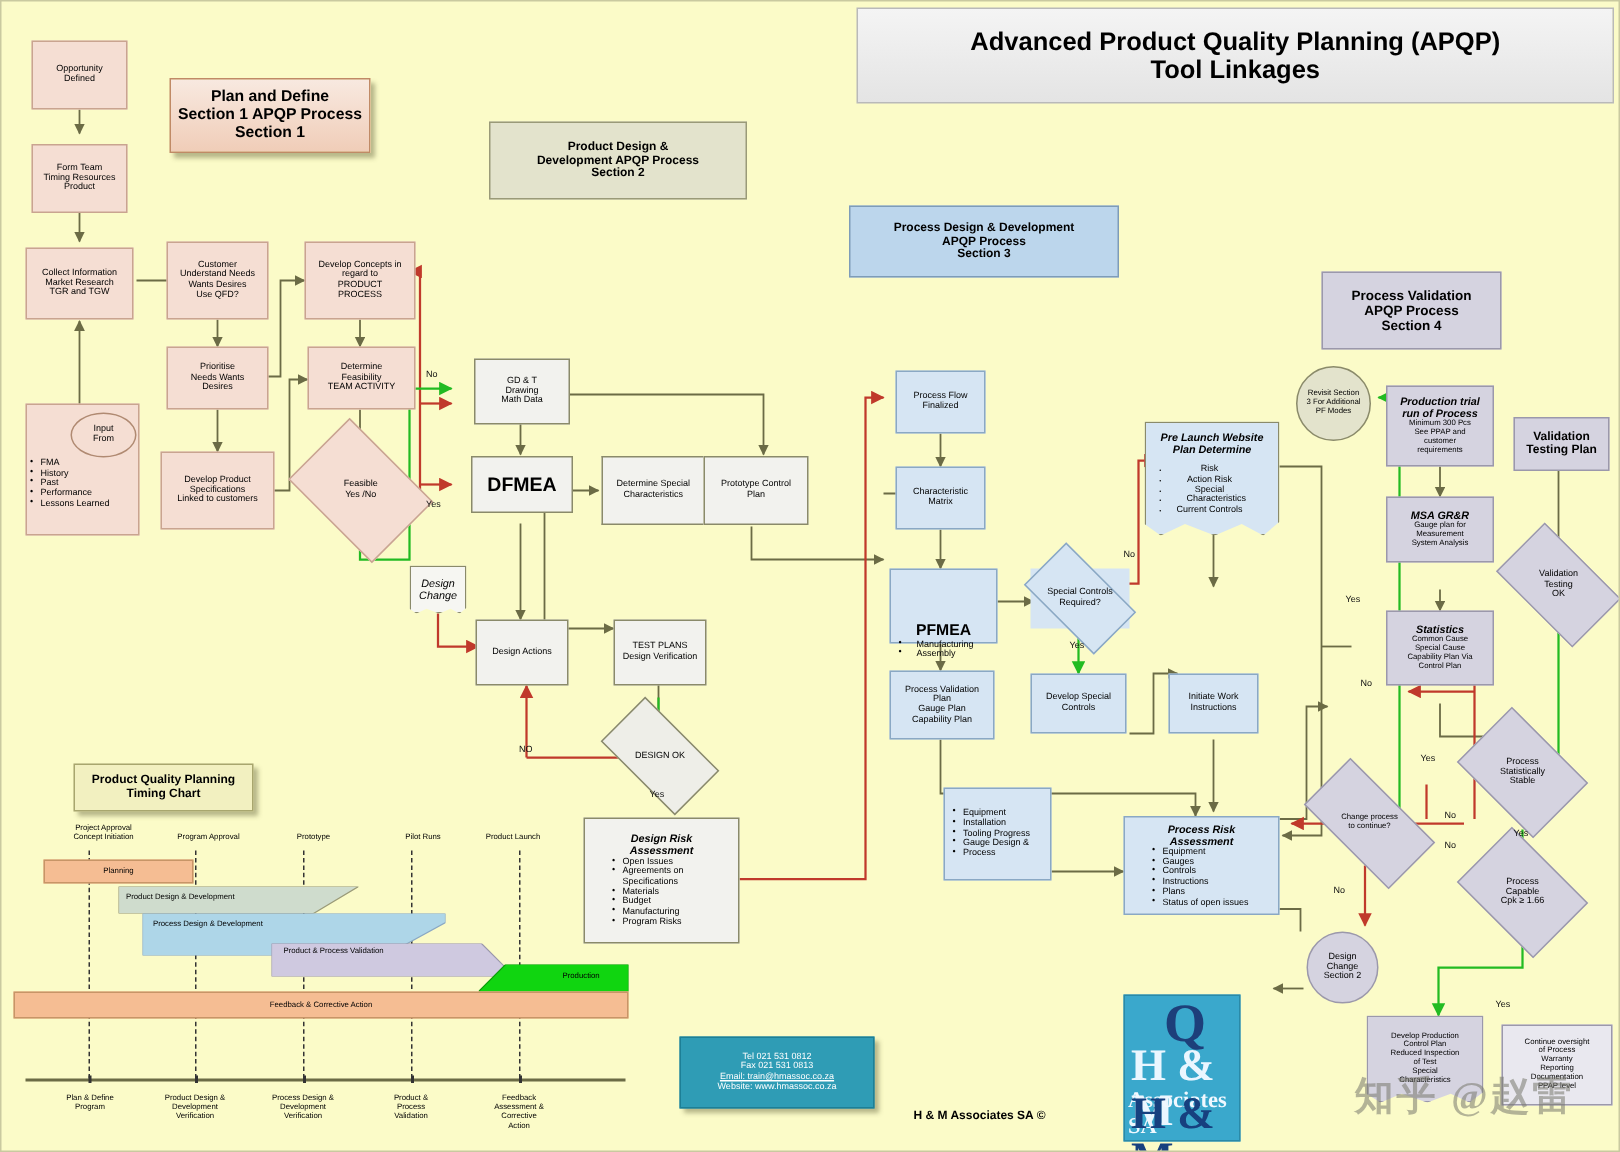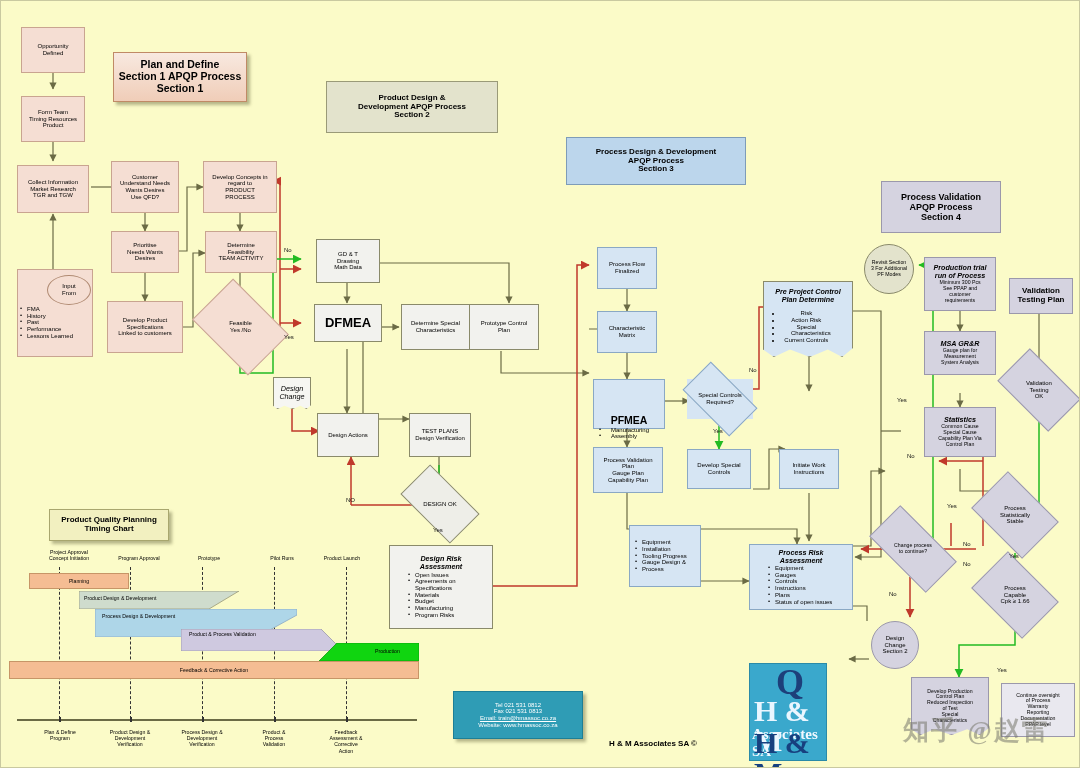--- a/index.html
+++ b/index.html
@@ -183,20 +183,24 @@
     <div>APQP Process</div>
     <div>Section 3</div>
   </div>
 
   <div class="box lav b t9" style="left:880px;top:180px;width:120px;height:52px;">
     <div>Process Validation</div>
     <div>APQP Process</div>
     <div>Section 4</div>
   </div>
 
+  <div class="box title-main b t17" style="left:570px;top:4px;width:505px;height:64px;">
+    <div>Advanced Product Quality Planning (APQP)</div>
+    <div>Tool Linkages</div>
+  </div>
 
   <div class="box pink t6" style="left:20px;top:26px;width:64px;height:46px;">
     <div>Opportunity</div>
     <div>Defined</div>
   </div>
 
   <div class="box pink t6" style="left:20px;top:95px;width:64px;height:46px;">
     <div>Form Team</div>
     <div>Timing Resources</div>
     <div>Product</div>
@@ -351,21 +355,21 @@
     <div>Develop Special</div>
     <div>Controls</div>
   </div>
 
   <div class="box bluel t6" style="left:778px;top:448px;width:60px;height:40px;">
     <div>Initiate Work</div>
     <div>Instructions</div>
   </div>
 
   <div class="doc bluel t6" style="left:762px;top:280px;width:90px;height:76px;align-items:flex-start;padding:2px 4px;">
-    <div class="b t7" style="width:100%;text-align:center;">Pre Project Control</div>
+    <div class="b t7" style="width:100%;text-align:center;">Pre Launch Website</div>
     <div class="b t7" style="width:100%;text-align:center;">Plan Determine</div>
     <ul style="padding-left:14px;">
       <li>Risk</li>
       <li>Action Risk</li>
       <li>Special</li>
       <li style="padding-left:9px;">Characteristics</li>
       <li>Current Controls</li>
     </ul>
   </div>
 

